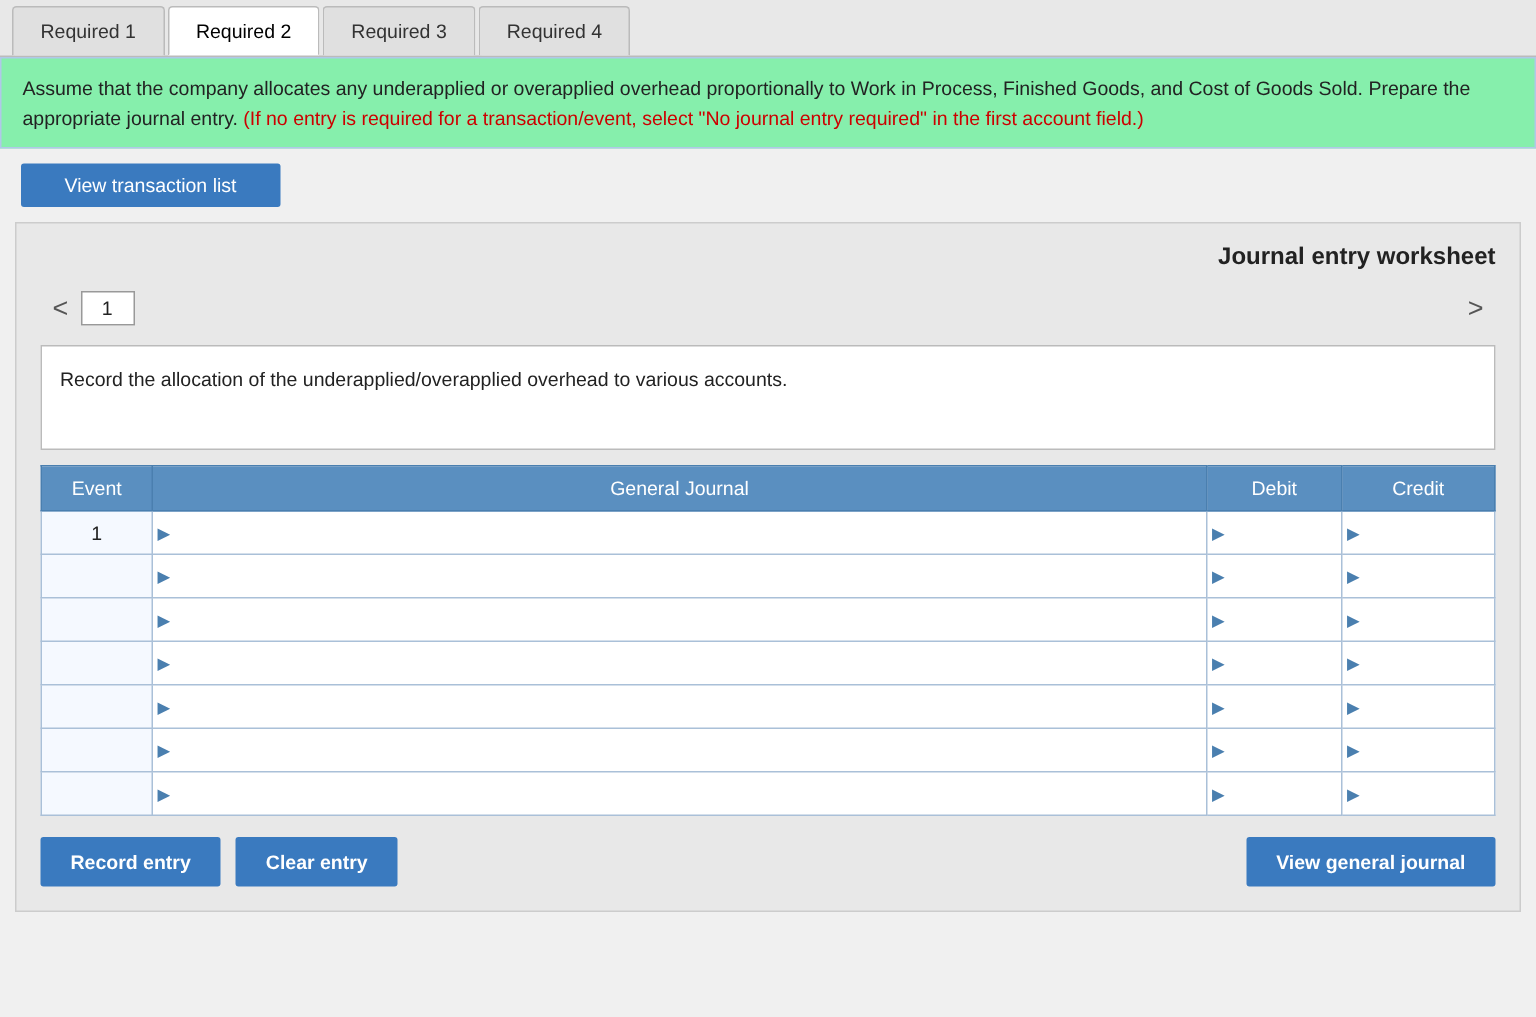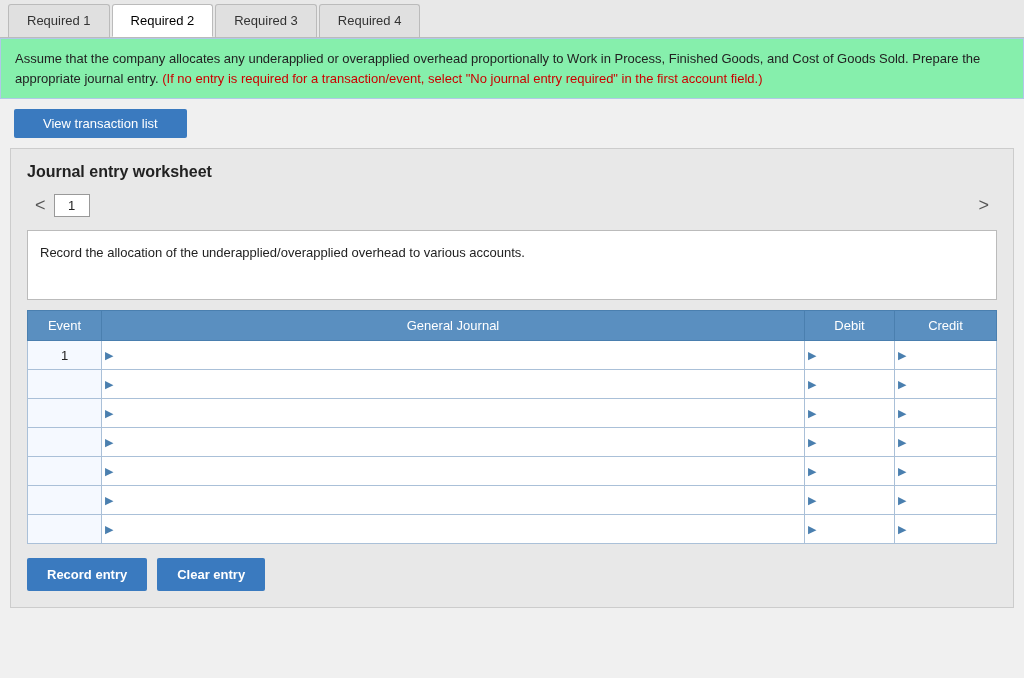--- a/index.html
+++ b/index.html
@@ -68,20 +68,21 @@
       background: #e8e8e8;
       margin: 0 10px 10px 10px;
       padding: 14px 16px 16px 16px;
       border: 1px solid #ccc;
     }
 
     .worksheet-title {
       font-size: 16px;
       font-weight: bold;
       margin-bottom: 12px;
+      text-align: right;
     }
 
     
     .nav-row {
       display: flex;
       align-items: center;
       margin-bottom: 12px;
     }
     .nav-arrow {
       font-size: 18px;
@@ -383,18 +384,19 @@
             </div>
           </td>
         </tr>
       </tbody>
   </table>
 
   <div class="bottom-buttons">
     <button class="btn-bottom">Record entry</button>
     <button class="btn-bottom">Clear entry</button>
     <div class="spacer"></div>
+    <button class="btn-bottom">View general journal</button>
   </div>
 
 </div>
 
 
 
 
 </body></html>

